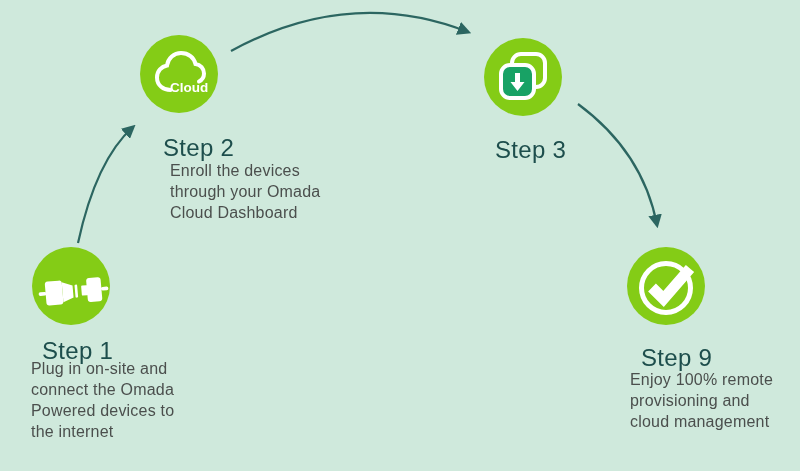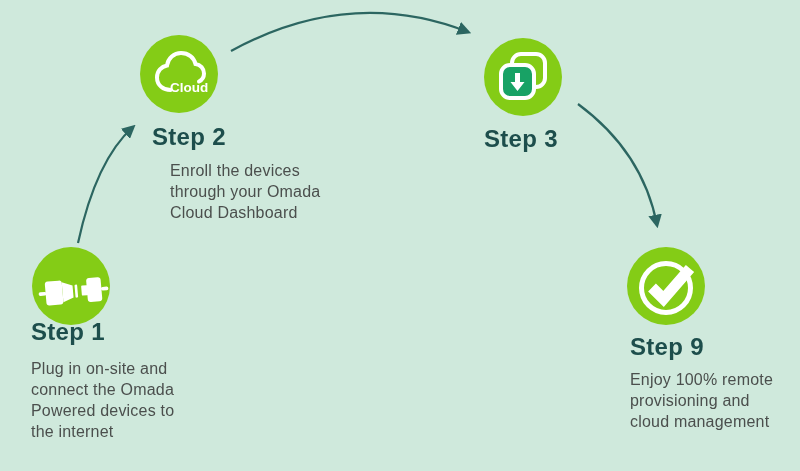--- a/index.html
+++ b/index.html
@@ -13,40 +13,40 @@
   }
   .icon-circle {
     position: absolute;
     width: 78px; height: 78px;
     border-radius: 50%;
     background: #84cc16;
   }
   .icon-circle svg { position: absolute; left: 0; top: 0; }
   .step-title {
     position: absolute;
-    margin: 0;
+    margin: 11px;
     font-size: 24px;
-    font-weight: 700;
+    font-weight: 400;
     letter-spacing: 0.3px;
     color: #1d4e4c;
     line-height: 1.1;
   }
   .step-desc {
     position: absolute;
     margin: 0;
     font-size: 16px;
     font-weight: 400;
     letter-spacing: 0.2px;
     color: #4b4f4d;
     line-height: 21px;
     white-space: pre-line;
   }
   
   #c1 { left: 32px;  top: 247px; }
-  #t1 { left: 31px;  top: 319px; }
+  #t1 { left: 31px;  top: 327px; }
   #d1 { left: 31px;  top: 358px; width: 190px; }
 
   #c2 { left: 140px; top: 35px;  }
   #t2 { left: 152px; top: 124px; }
   #d2 { left: 152px; top: 160px; width: 200px; margin-left: 18px; }
 
   #c3 { left: 484px; top: 38px;  }
   #t3 { left: 484px; top: 126px; }
   #d3 { left: 484px; top: 162px; width: 180px; }
 

